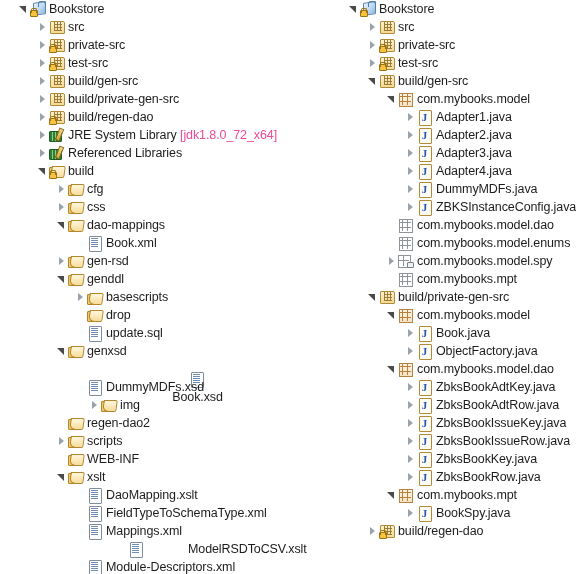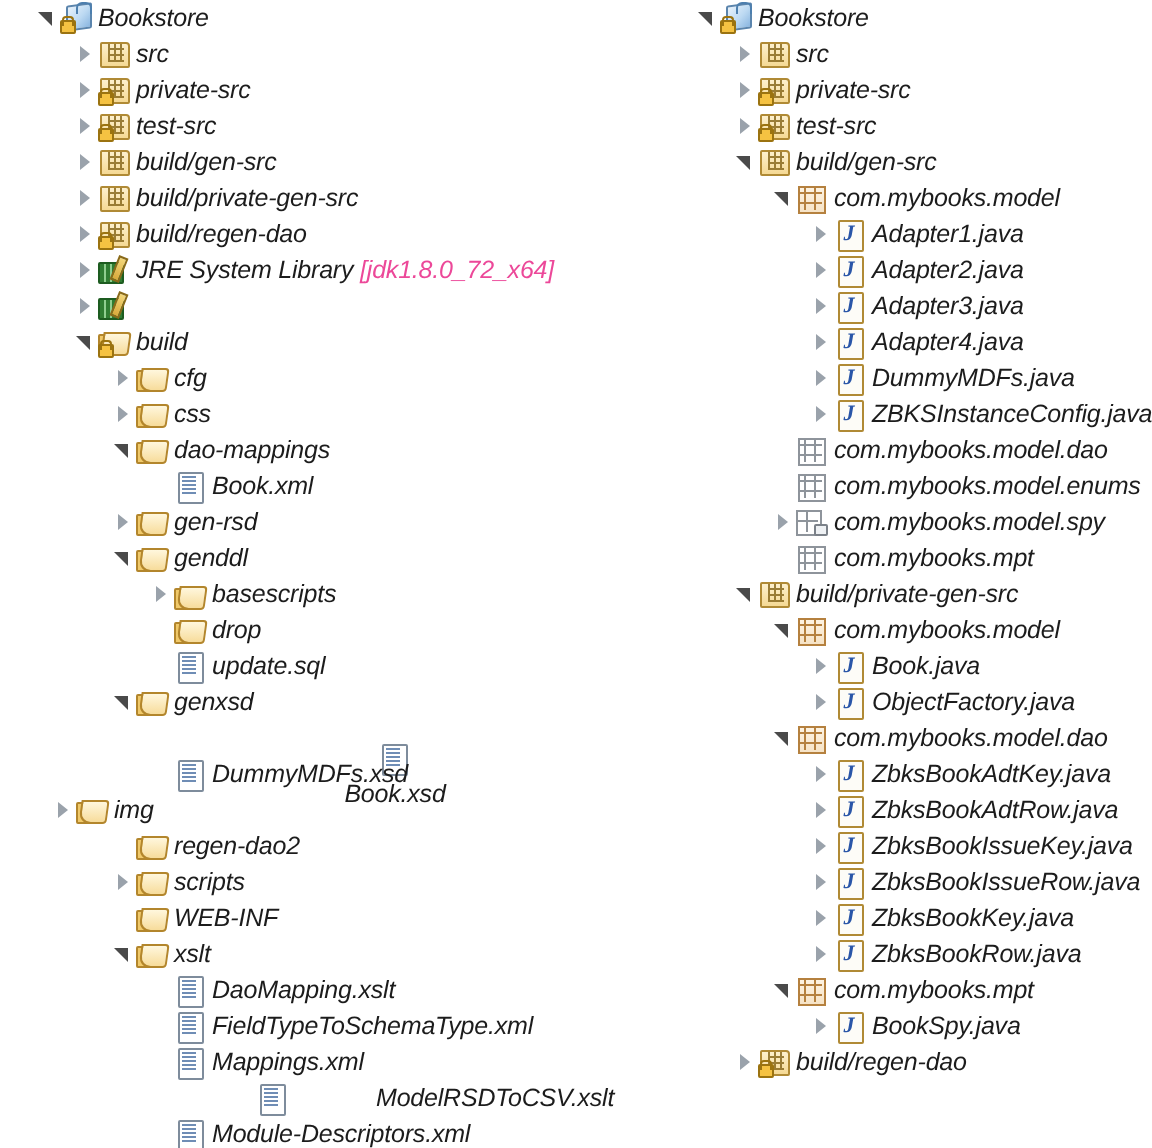--- a/index.html
+++ b/index.html
@@ -9,21 +9,20 @@
     width: 576px; height: 574px;
     background: #ffffff;
     font-family: "Liberation Sans", "DejaVu Sans", sans-serif;
     overflow: hidden;
   }
   .screen {
     position: relative;
     width: 480px;
     height: 574px;
     background: #ffffff;
-    font-style: italic;
   }
   .panel {
     position: absolute;
     top: 0;
     height: 574px;
     overflow: hidden;
   }
   #panel-left  { left: 0px;   width: 320px; }
   #panel-right { left: 330px; width: 246px; }
 
@@ -352,20 +351,21 @@
         <span class="label">build/regen-dao</span>
       </div>
       <div class="row" style="padding-left: 37px;">
         <span class="twisty collapsed"></span>
         <span class="ico ico-library"></span>
         <span class="label">JRE System Library<span class="dim"> [jdk1.8.0_72_x64]</span></span>
       </div>
       <div class="row" style="padding-left: 37px;">
         <span class="twisty collapsed"></span>
         <span class="ico ico-library"></span>
+        <span class="label">Referenced Libraries</span>
       </div>
       <div class="row" style="padding-left: 37px;">
         <span class="twisty expanded"></span>
         <span class="ico ico-folder">
           <span class="lockwarn"></span>
         </span>
         <span class="label">build</span>
       </div>
       <div class="row" style="padding-left: 56px;">
         <span class="twisty collapsed"></span>
@@ -420,21 +420,21 @@
       <div class="row" style="padding-left: 75px; flex-direction: column;">
         <span class="twisty none"></span>
         <span class="ico ico-file"></span>
         <span class="label">Book.xsd</span>
       </div>
       <div class="row" style="padding-left: 75px;">
         <span class="twisty none"></span>
         <span class="ico ico-file"></span>
         <span class="label">DummyMDFs.xsd</span>
       </div>
-      <div class="row" style="padding-left: 26px;">
+      <div class="row" style="padding-left: 89px;">
         <span class="twisty collapsed"></span>
         <span class="ico ico-folder"></span>
         <span class="label">img</span>
       </div>
       <div class="row" style="padding-left: 56px;">
         <span class="twisty none"></span>
         <span class="ico ico-folder"></span>
         <span class="label">regen-dao2</span>
       </div>
       <div class="row" style="padding-left: 56px;">

